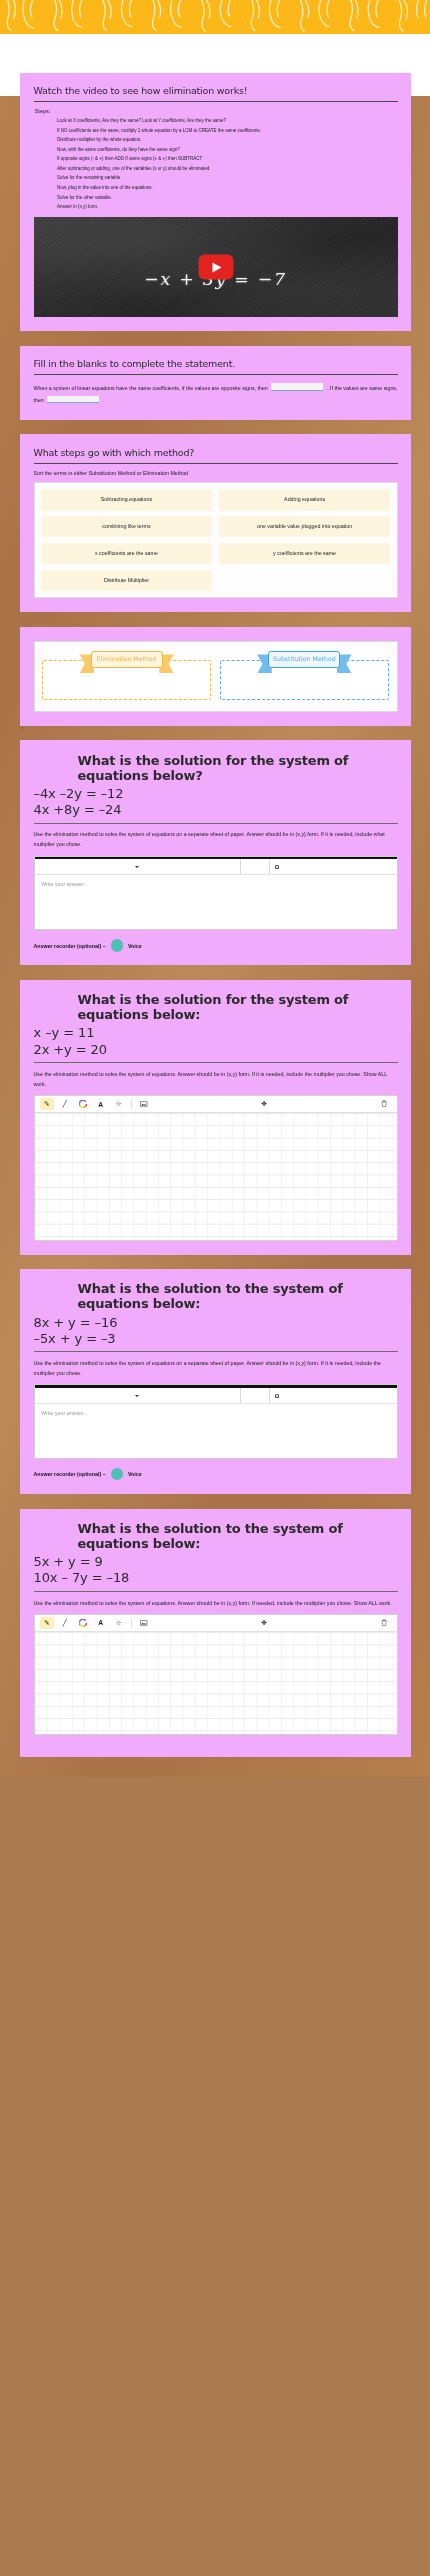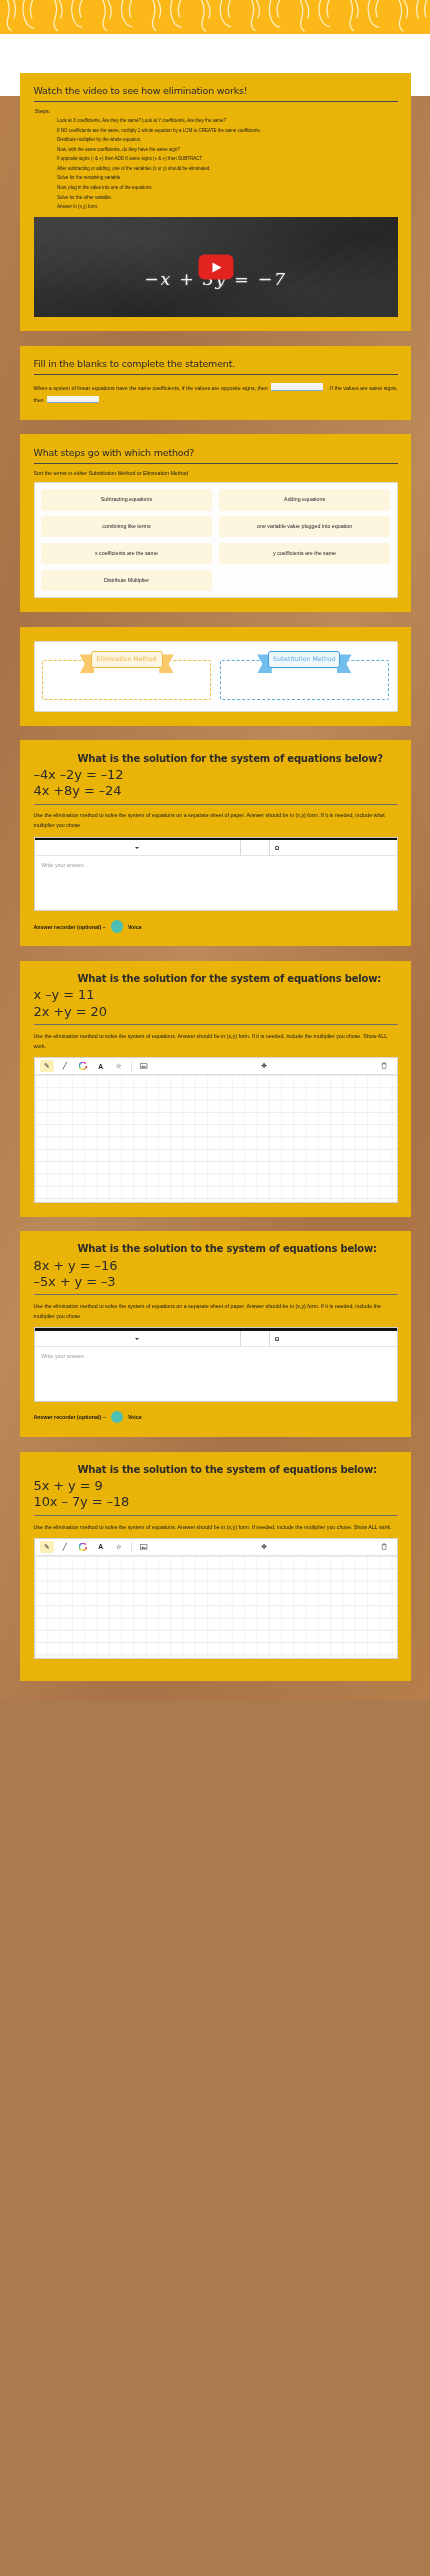--- a/index.html
+++ b/index.html
@@ -38,21 +38,21 @@
   .clip-band {
     height:34px; width:100%;
     background:#fbb818;
     position:relative; overflow:hidden;
   }
   .clip-band svg { position:absolute; top:0; left:0; }
   .white-gap { height:62px; background:#ffffff; }
 
   
   .card {
-    background:#eab308;
+    background:#f0abfc;
     margin:0 20px;
     padding:12.3px 13.5px 13.5px 13.5px;
   }
   .card.gap { margin-top:14.6px; }
   .card-title {
     font-size:9.5px; font-weight:400; color:#2b2b2b;
     font-family:"DejaVu Sans", sans-serif;
     letter-spacing:-0.2px;
     margin:0 0 5px 0;
   }
@@ -156,21 +156,21 @@
   .ribbon-plate {
     position:relative; z-index:3;
     background:#fdf5dd; border:1.1px solid #f0b942; border-radius:2.8px;
     color:#f0b348; font-size:6.2px; text-align:center;
     padding:3.4px 2.2px; line-height:1.35;
     font-family:"DejaVu Sans", sans-serif;
   }
   .ribbon-plate.blue { background:#eef7fd; border-color:#3fa0dd; color:#5aade0; }
 
   
-  .q-title { font-size:10px; color:#2b2b2b; font-family:"DejaVu Sans", sans-serif; letter-spacing:-0.2px; margin:0 0 3.4px 0;padding-left:44px;}
+  .q-title { font-size:13px; color:#2b2b2b; font-family:"DejaVu Sans", sans-serif; letter-spacing:-0.2px; margin:0 0 3.4px 0;padding-left:44px;}
   .q-eq { font-size:13px; color:#2b2b2b; font-family:"DejaVu Sans", sans-serif; margin:1.1px 0; letter-spacing:-0.1px;}
   .q-instr { font-size:5.3px; color:#1b1b1b; line-height:1.85; margin:0 0 5.6px 0; }
 
   
   .rte { border:0.6px solid #cdcdcd; background:#fff; }
   .rte-top { height:2.8px; background:#111; }
   .rte-bar { display:flex; align-items:center; height:15px; font-size:5.6px; color:#222; }
   .rte-cell { display:flex; align-items:center; justify-content:center; height:100%; }
   .rte-cell.c1 { flex:0 0 57%; border-right:0.6px solid #d8d8d8; }
   .rte-cell.c2 { flex:0 0 8%; border-right:0.6px solid #d8d8d8; }

